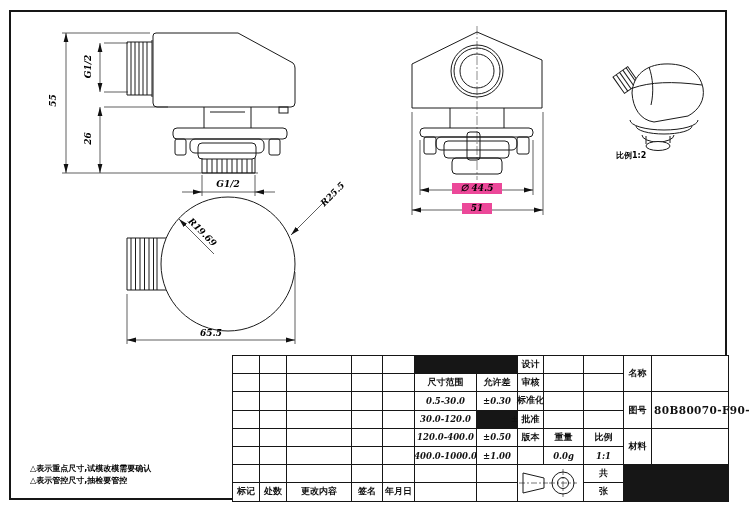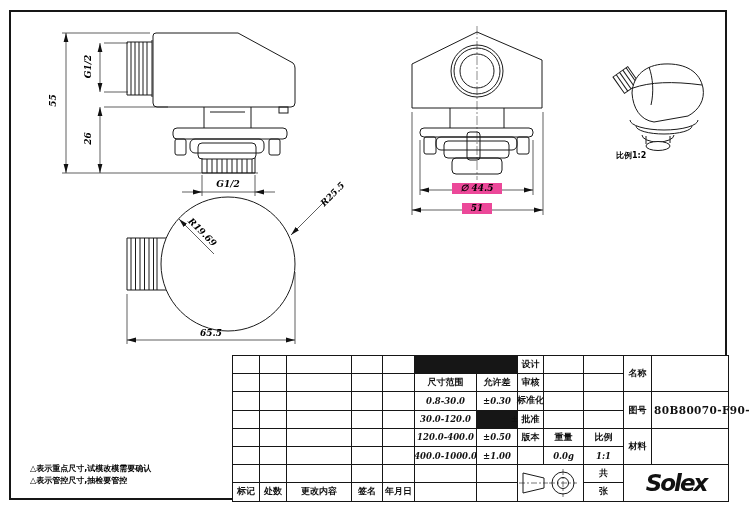--- a/index.html
+++ b/index.html
@@ -176,21 +176,21 @@
   <div class="cnlabel" style="left:616px;top:150px;">比例1:2</div>
 
   <div class="cnlabel" style="left:30px;top:463px;text-align:center;">△表示重点尺寸,试模改模需要确认</div>
   <div class="cnlabel" style="left:30px;top:475px;">△表示管控尺寸,抽检要管控</div>
 
   <div id="tblock">
 
     <div class="tcell" style="grid-row:2;grid-column:6;">尺寸范围</div>
     <div class="tcell" style="grid-row:2;grid-column:7;">允许差</div>
 
-    <div class="tcell tval" style="grid-row:3;grid-column:6;">0.8-30.0</div>
+    <div class="tcell tval" style="grid-row:3;grid-column:6;">0.5-30.0</div>
     <div class="tcell tval" style="grid-row:3;grid-column:7;">±0.30</div>
     <div class="tcell tval" style="grid-row:4;grid-column:6;text-align:right;">30.0-120.0</div>
     <div class="tcell tval" style="grid-row:4;grid-column:7;margin-left:48px;">±0.40</div>
     <div class="tcell tval" style="grid-row:5;grid-column:6;">120.0-400.0</div>
     <div class="tcell tval" style="grid-row:5;grid-column:7;">±0.50</div>
     <div class="tcell tval" style="grid-row:6;grid-column:6;">400.0-1000.0</div>
     <div class="tcell tval" style="grid-row:6;grid-column:7;">±1.00</div>
 
     <div class="tcell" style="grid-row:1;grid-column:8;">设计</div>
     <div class="tcell" style="grid-row:2;grid-column:8;">审核</div>
@@ -218,21 +218,20 @@
         </g>
       </svg>
     </div>
 
     <div class="tcell" style="grid-row:1/3;grid-column:11;">名称</div>
     <div class="tcell" style="grid-row:1/3;grid-column:12;"></div>
     <div class="tcell" style="grid-row:3/5;grid-column:11;">图号</div>
     <div class="tcell dno" style="grid-row:3/5;grid-column:12;">80B80070-F90-201</div>
     <div class="tcell" style="grid-row:5/7;grid-column:11;">材料</div>
     <div class="tcell" style="grid-row:5/7;grid-column:12;"></div>
-    <div class="tcell logo" style="grid-row:7/9;grid-column:11/13;">Solex</div>
 
     <div class="tcell" style="grid-row:8;grid-column:1;">标记</div>
     <div class="tcell" style="grid-row:8;grid-column:2;">处数</div>
     <div class="tcell" style="grid-row:8;grid-column:3;">更改内容</div>
     <div class="tcell" style="grid-row:8;grid-column:4;">签名</div>
     <div class="tcell" style="grid-row:8;grid-column:5;">年月日</div>
   <div class="tcell" style="grid-area: 1 / 1;"></div>
       <div class="tcell" style="grid-area: 1 / 2;"></div>
       <div class="tcell" style="grid-area: 1 / 3;"></div>
       <div class="tcell" style="grid-area: 1 / 4;"></div>

